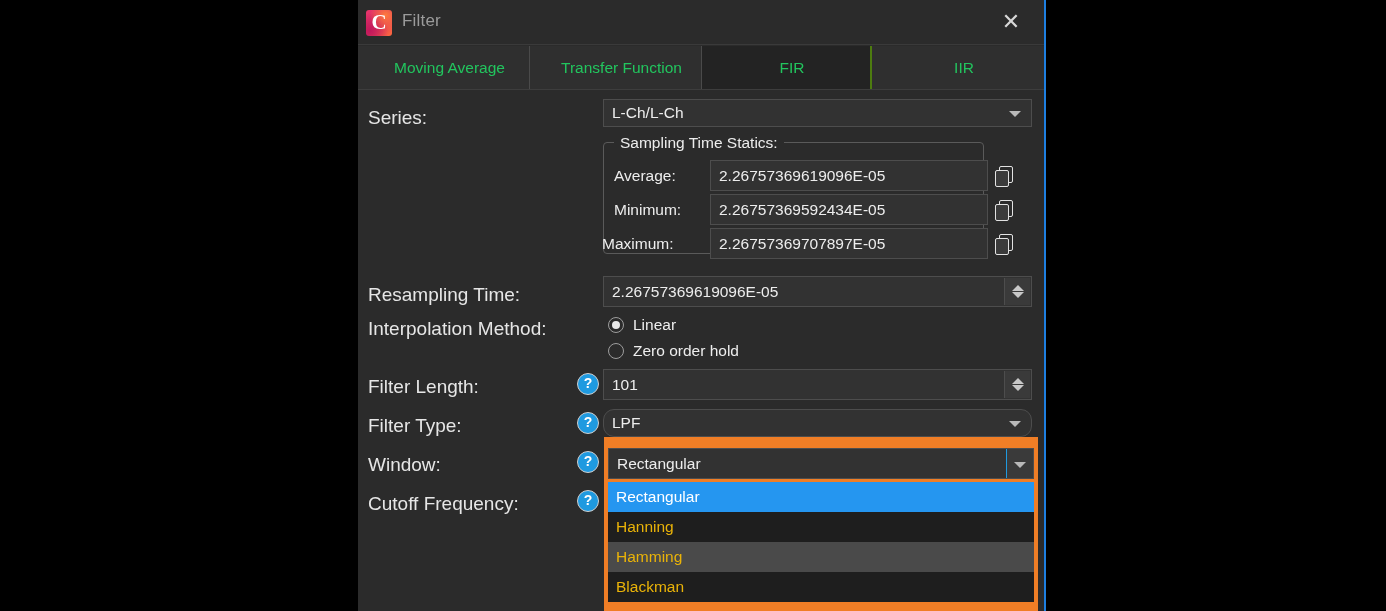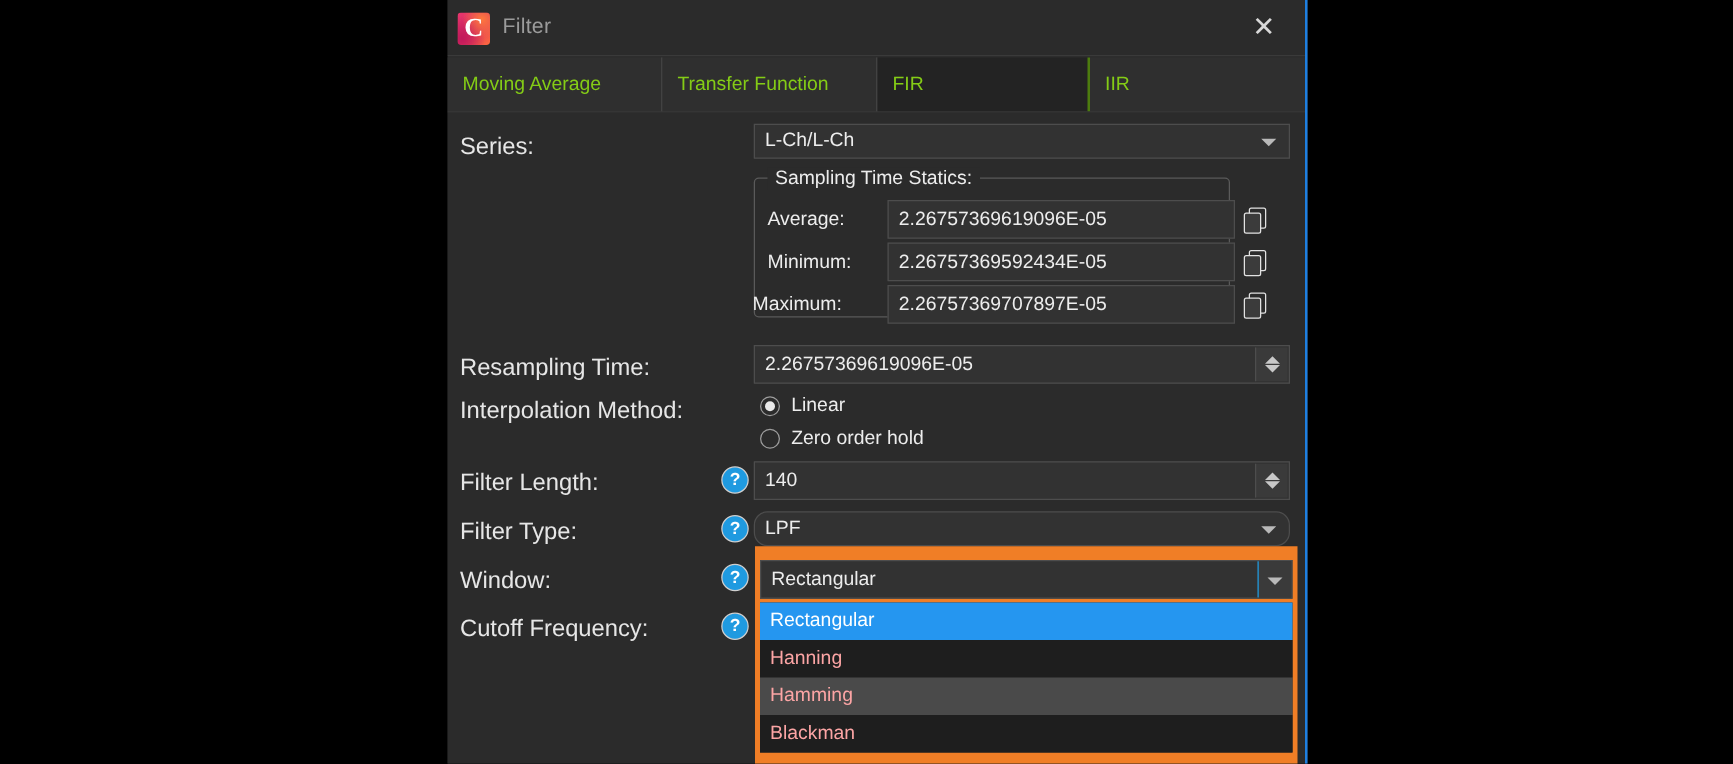--- a/index.html
+++ b/index.html
@@ -92,23 +92,23 @@
     height: 44px;
     background: #2f2f2f;
     border-bottom: 1px solid #3d3d3d;
     display: flex;
     box-sizing: border-box;
   }
   .tab {
     position: relative;
     height: 43px;
     line-height: 43px;
-    text-align: left;
-    font-size: 15.5px;
-    color: #84cc16;
+    text-align: center;
+    font-size: 15.5px;
+    color: #22c55e;
     background: #2f2f2f;
     border-right: 1px solid #4a4a4a;
     box-sizing: border-box;
     cursor: pointer;
     user-select: none;
     white-space: nowrap;
     padding-left: 12px;
   }
   .tab.selected {
     background: #232323;
@@ -356,21 +356,21 @@
     left: 608px; top: 482px;
     width: 426px;
     z-index: 60;
     background: #1e1e1e;
   }
   .dd-item {
     height: 30px;
     line-height: 30px;
     padding-left: 8px;
     font-size: 15.5px;
-    color: #fca5a5;
+    color: #eab308;
     white-space: nowrap;
     cursor: pointer;
     box-sizing: border-box;
   }
   .dd-item.odd { background: #1e1e1e; }
   .dd-item.even { background: #4a4a4a; }
   .dd-item.selected { background: #2596f0; color: #ffffff; }
 </style>
 </head>
 <body>
@@ -447,21 +447,21 @@
         <div class="lbl">Linear</div>
       </div>
       <div class="radio-wrap" style="left:250px; top:252px;">
         <div class="radio"></div>
         <div class="lbl">Zero order hold</div>
       </div>
 
       <div class="row-label" style="left:10px; top:286px;">Filter Length:</div>
       <div class="help-icon" style="left:219px; top:283px;">?</div>
       <div class="textbox" style="left:245px; top:279px; width:429px; height:31px;">
-        <div class="txt">140</div>
+        <div class="txt">101</div>
         <div class="spin">
           <div class="up"></div>
           <div class="dn"></div>
         </div>
       </div>
 
       <div class="row-label" style="left:10px; top:325px;">Filter Type:</div>
       <div class="help-icon" style="left:219px; top:322px;">?</div>
       <div class="combo" style="left:245px; top:319px; width:429px; height:28px;border-radius:11px;">
         <div class="txt">LPF</div>

